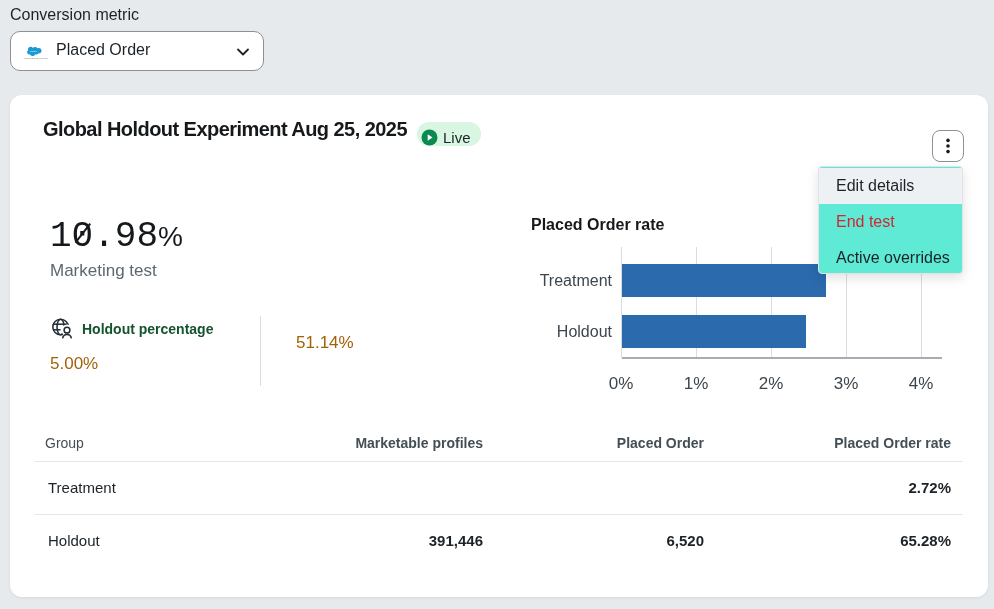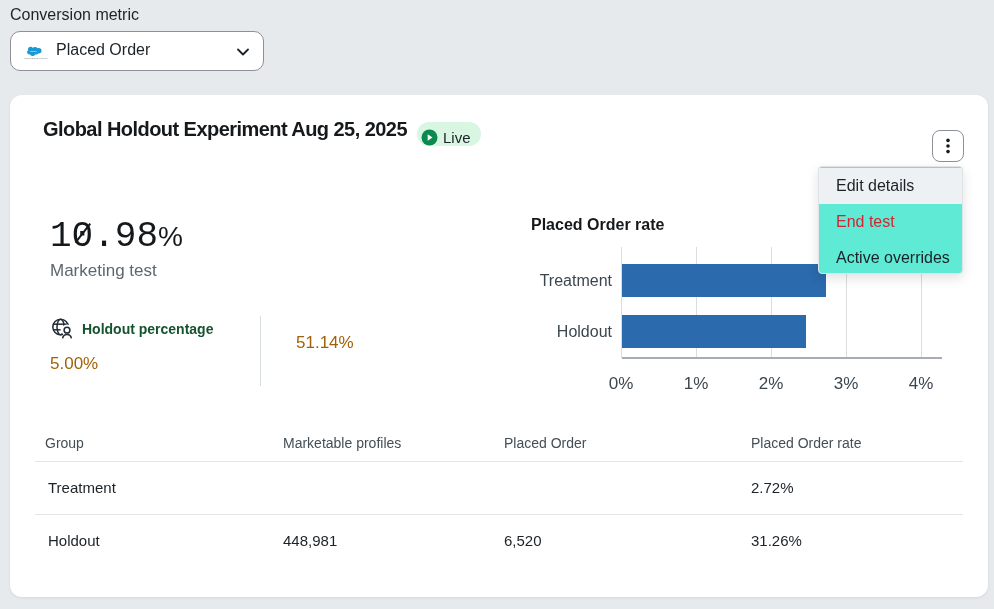--- a/index.html
+++ b/index.html
@@ -65,21 +65,21 @@
 .gridline { position:absolute; top:152px; width:1px; height:111px; background:#d9dde0; }
 .baseline { position:absolute; left:612px; top:262px; width:320px; height:2px; background:#a7adb3; }
 .bar { position:absolute; background:#2a6aad; height:33px; left:612px; }
 .ylab { position:absolute; width:100px; text-align:right; font-size:16px; color:#3c464e; }
 .xlab { position:absolute; top:279px; width:60px; text-align:center; font-size:17px; color:#3c464e; }
 
 
 .thead { position:absolute; top:340px; font-size:14px; color:#434e56; }
 .trow  { position:absolute; font-size:15px; color:#1b2228; }
 .hline { position:absolute; left:25px; width:928px; height:1px; background:#e3e6e8; }
-.cell-r { position:absolute; text-align:left; }
+.cell-r { position:absolute; text-align:right;font-weight:bold; }
 </style>
 </head>
 <body>
 <div class="label">Conversion metric</div>
 <div class="select">
   <svg class="logo" width="26" height="14" viewBox="0 0 26 14" style="left:12px; top:14px;">
     <path d="M10 1.7 c.5-.5 1.2-.8 2-.8 1 0 1.9.5 2.4 1.4 .4-.2.9-.3 1.4-.3 1.6 0 2.8 1.2 2.8 2.7 0 1.5-1.3 2.7-2.9 2.7 h-.5 c-.4.7-1.2 1.2-2.1 1.2 -.4 0-.8-.1-1.1-.2 -.4 1-1.4 1.6-2.5 1.6 -1.2 0-2.2-.7-2.6-1.7 -.2 0-.4.1-.6.1 -1.2 0-2.2-1-2.2-2.2 0-.8.4-1.5 1.1-1.9 -.1-.3-.2-.6-.2-1 0-1.5 1.2-2.6 2.6-2.6 1 0 1.8.5 2.4 1.2z" fill="#1a9ad2"></path>
     <text x="7.2" y="6" font-size="1.9" fill="#ffffff" font-family="Liberation Sans">salesfor</text>
     <text x="1.2" y="12.5" font-size="2.4" fill="#7d858c" font-family="Liberation Sans">COMMERCE CLOUD</text>
   </svg>
@@ -160,16 +160,16 @@
 
   <div class="thead" style="left:35px;">Group</div>
   <div class="thead cell-r" style="left:273px; width:200px;">Marketable profiles</div>
   <div class="thead cell-r" style="left:494px; width:200px;">Placed Order</div>
   <div class="thead cell-r" style="left:741px; width:200px;">Placed Order rate</div>
   <div class="hline" style="top:366px;"></div>
   <div class="trow" style="left:38px; top:384px;">Treatment</div>
   <div class="trow cell-r" style="left:741px; top:384px; width:200px;">2.72%</div>
   <div class="hline" style="top:419px;"></div>
   <div class="trow" style="left:38px; top:437px;">Holdout</div>
-  <div class="trow cell-r" style="left:273px; top:437px; width:200px;">448,981</div>
+  <div class="trow cell-r" style="left:273px; top:437px; width:200px;">391,446</div>
   <div class="trow cell-r" style="left:494px; top:437px; width:200px;">6,520</div>
-  <div class="trow cell-r" style="left:741px; top:437px; width:200px;">31.26%</div>
+  <div class="trow cell-r" style="left:741px; top:437px; width:200px;">65.28%</div>
 </div>
 
 </body></html>

